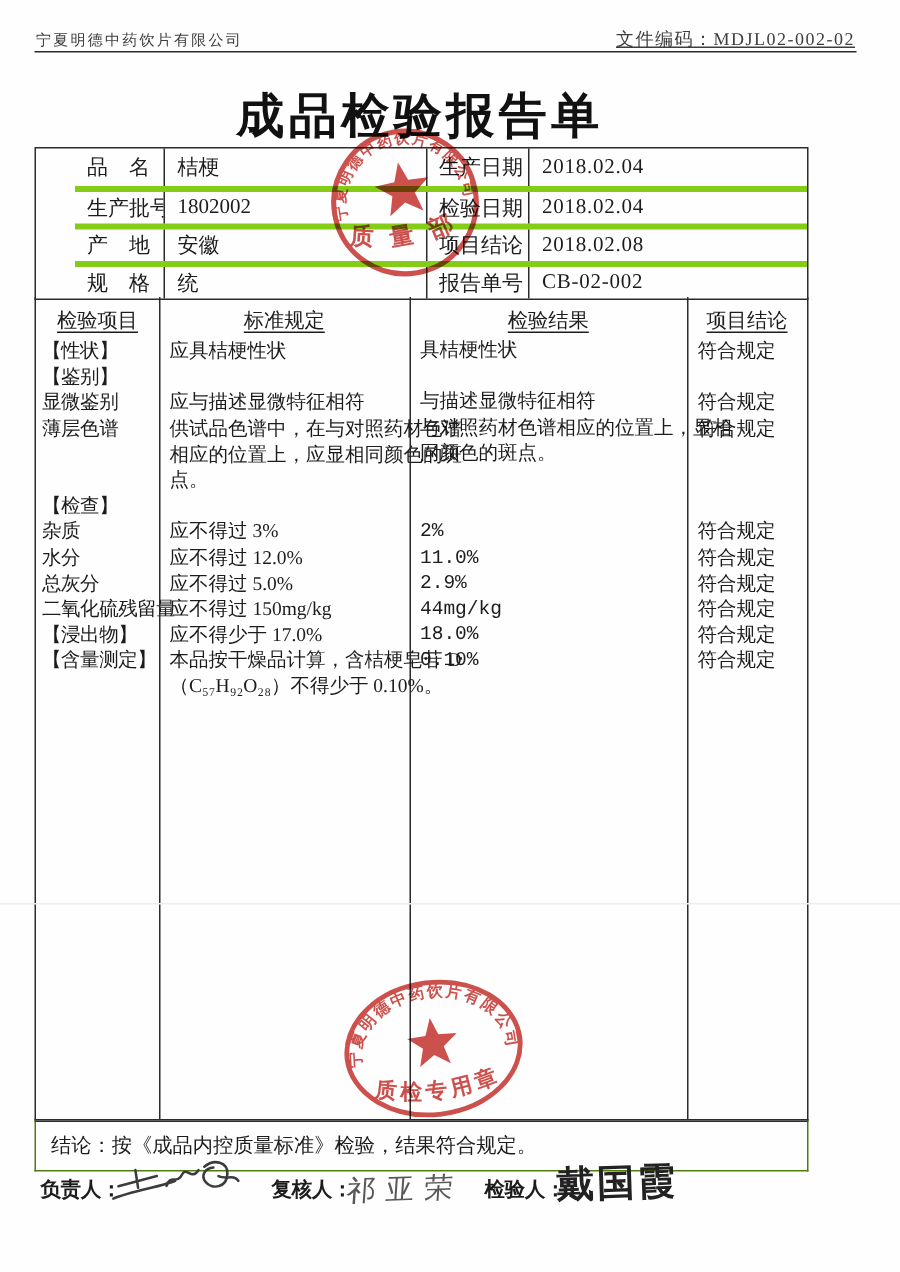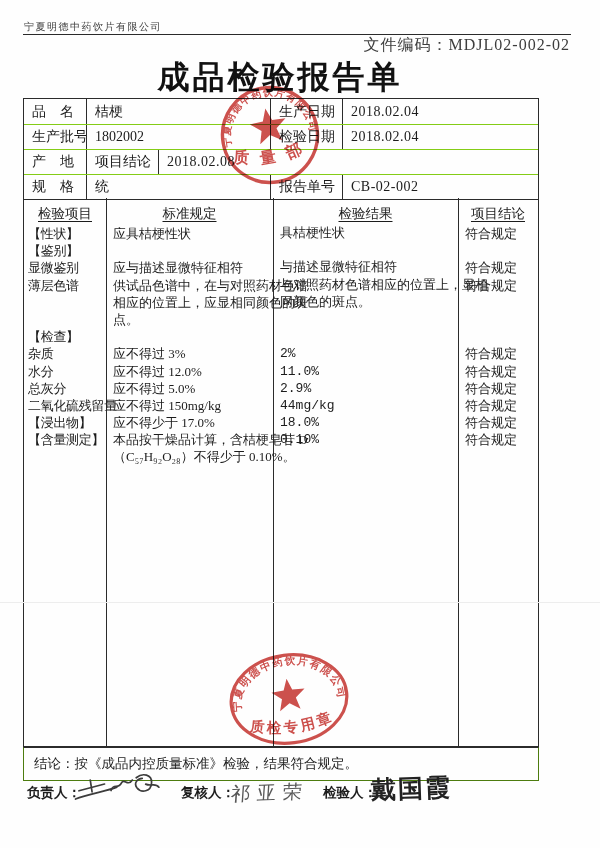--- a/index.html
+++ b/index.html
@@ -3,33 +3,33 @@
 <meta charset="utf-8">
 <style>
   * { margin:0; padding:0; box-sizing:border-box; }
   html,body { background:#fff; }
   body { font-family:"Liberation Serif","DejaVu Serif",serif; color:#1c1c1c; }
   .page { position:relative; width:600px; height:848px; background:#fefefe; overflow:hidden;padding-left:20px; }
 
   
   .hdr-left { position:absolute; left:24px; top:20px; font-size:10px; color:#3d3d3d;
               letter-spacing:1.5px; filter:blur(.35px); }
-  .hdr-right { position:absolute; right:30px; top:35px; font-size:16px; color:#3d3d3d;
-               letter-spacing:1px; filter:blur(.35px); }
+  .hdr-right { position:absolute; right:30px; top:18px; font-size:12px; color:#3d3d3d;
+               letter-spacing:1px; filter:blur(.35px);text-decoration:underline; }
   .hdr-rule { position:absolute; left:23px; top:34px; width:548px; height:0;
               border-top:1.6px solid #2a2a2a; }
 
   .title { position:absolute; left:23px; top:56px; width:514px; text-align:center;
            font-size:32px; font-weight:bold; letter-spacing:3px; color:#111; }
 
   
   .info-table { position:absolute; left:23px; top:98px; width:516px;
                 border:1px solid #2b2b2b; }
-  .info-row { display:flex; height:25px; }
-  .info-row + .info-row { border-top:1px solid #84cc16; }
+  .info-row { display:flex; height:25px;margin-left:26px; }
+  .info-row + .info-row { border-top:4px solid #84cc16; }
   .cell { display:flex; align-items:center; font-size:14px; padding:0 8px;
           white-space:nowrap; overflow:hidden; }
   .cell + .cell { border-left:1px solid #2b2b2b; }
   .c-l1 { width:62px; }
   .c-v1 { width:184px; }
   .c-l2 { width:72px;text-align:right; }
   .c-v2 { width:196px; letter-spacing:.5px; }
 
   
   .insp-table { position:absolute; left:23px; top:198px; width:516px; height:549px;
@@ -92,20 +92,21 @@
         <div class="cell c-v2">2018.02.04</div>
       </div>
       <div class="info-row">
         <div class="cell c-l1">生产批号</div>
         <div class="cell c-v1">1802002</div>
         <div class="cell c-l2">检验日期</div>
         <div class="cell c-v2">2018.02.04</div>
       </div>
       <div class="info-row">
         <div class="cell c-l1">产　地</div>
+        <div class="cell c-v1">安徽</div>
         <div class="cell c-l2">项目结论</div>
         <div class="cell c-v2">2018.02.08</div>
       </div>
       <div class="info-row">
         <div class="cell c-l1">规　格</div>
         <div class="cell c-v1">统</div>
         <div class="cell c-l2">报告单号</div>
         <div class="cell c-v2">CB-02-002</div>
       </div>
     </div>

